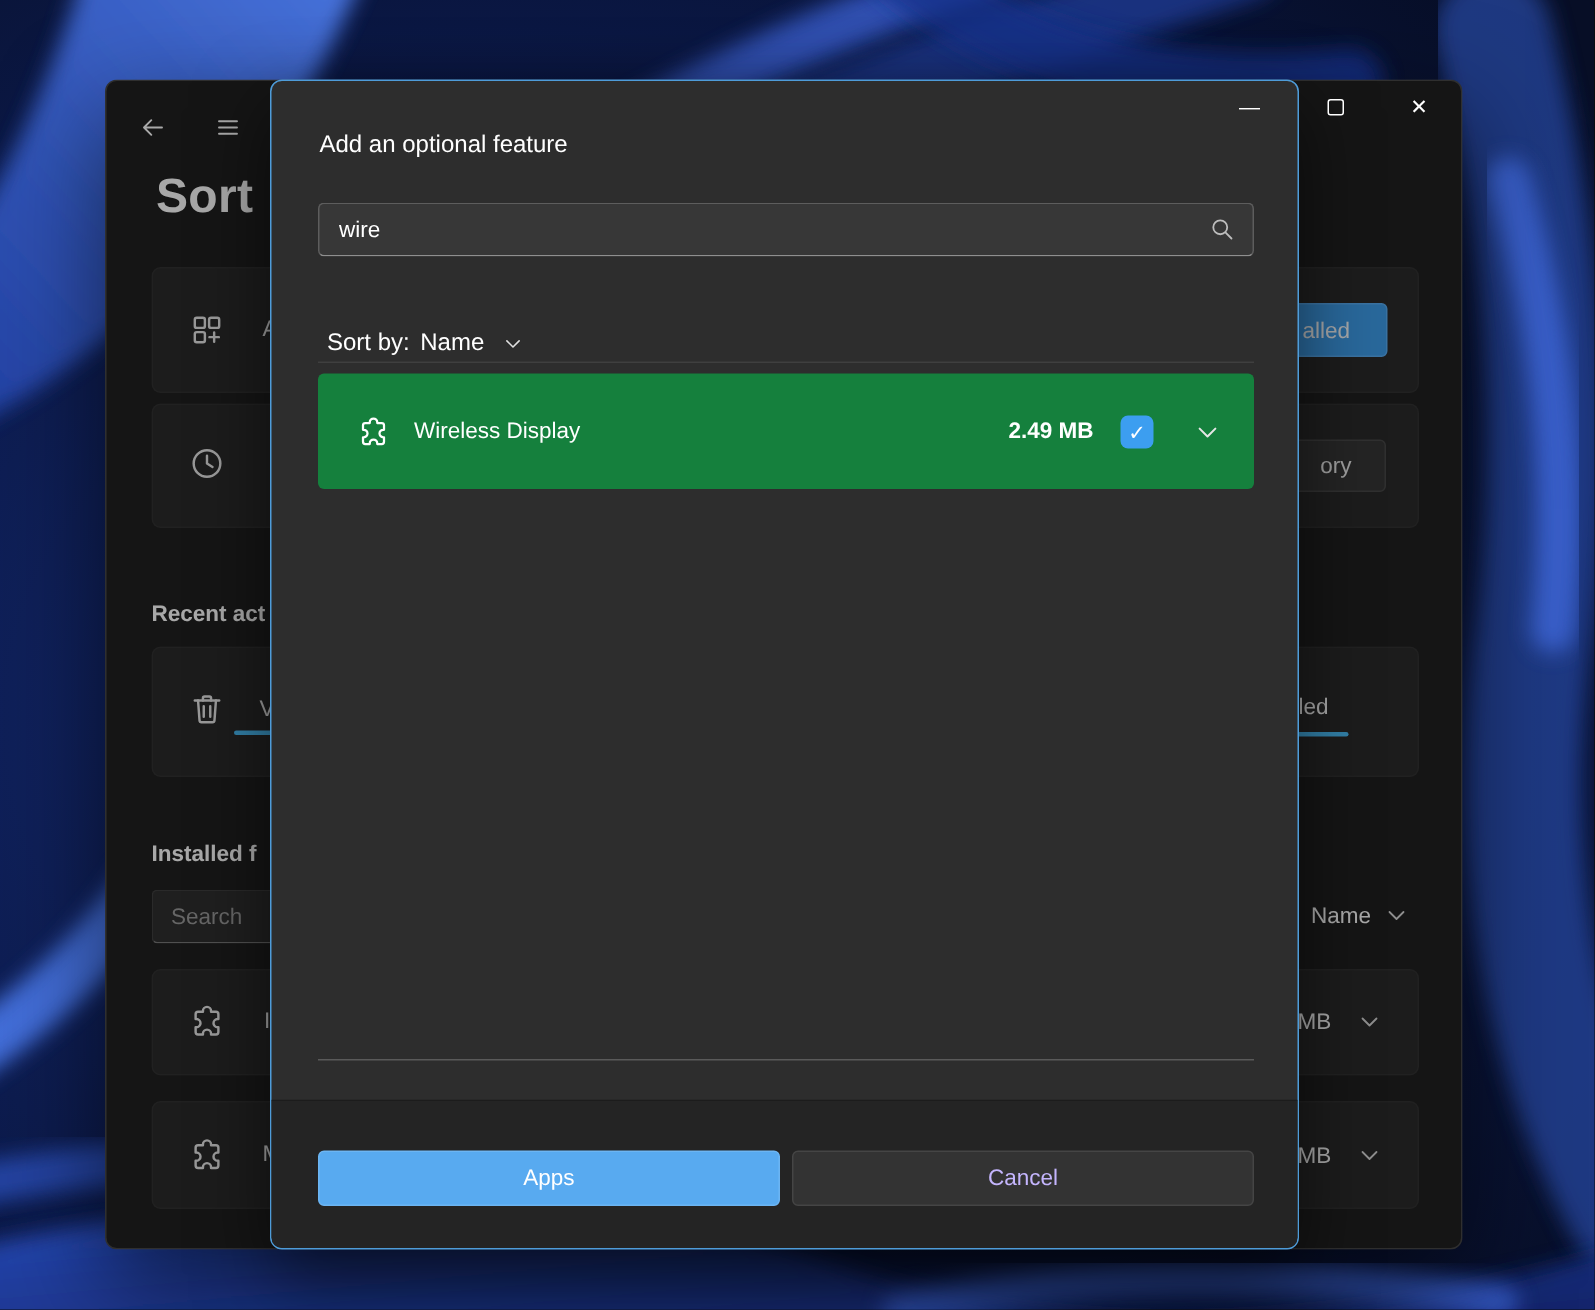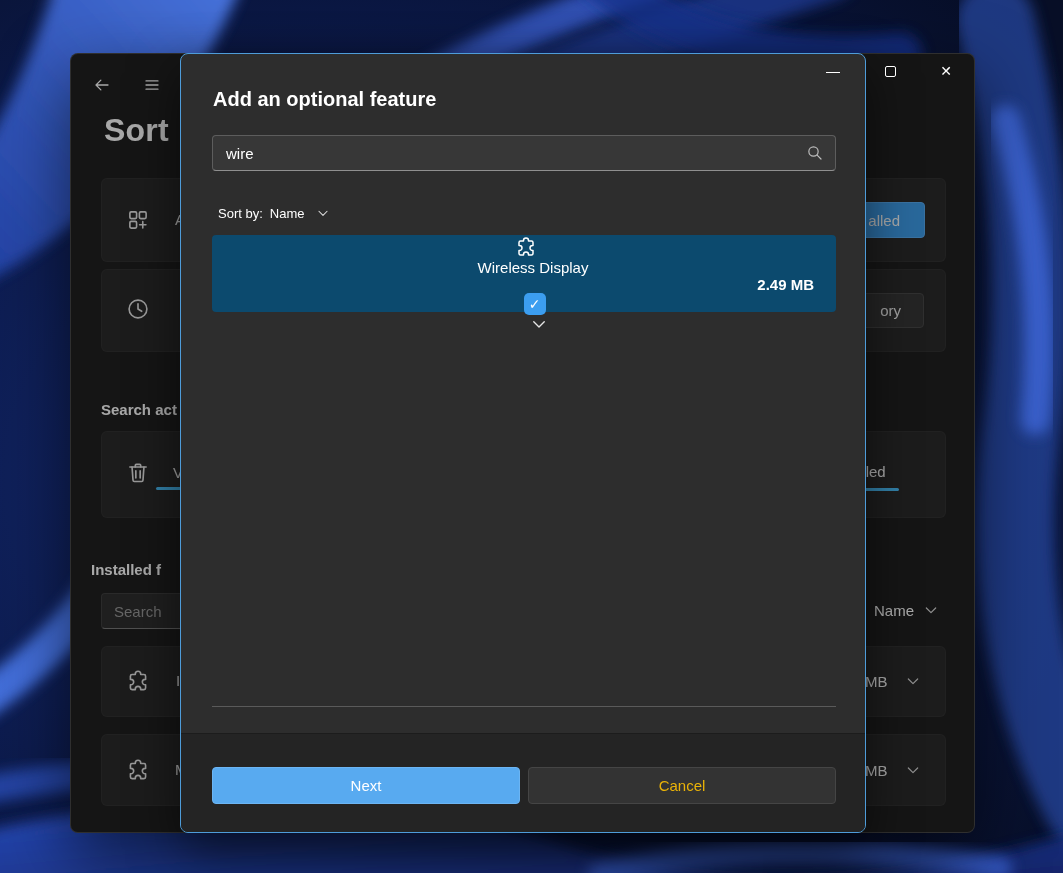--- a/index.html
+++ b/index.html
@@ -34,21 +34,21 @@
 
   .icw { left:54px; width:26px; height:26px; color:#e9e9e9; }
   .i1 { top:153px; } .i2 { top:242px; } .i3 { top:406px; } .i4 { top:614px; } .i5 { top:703px; }
 
   .ltr { font-size:15px; color:#f0f0f0; line-height:20px; }
   .lA { left:104px; top:156px; } .lV { left:102px; top:409px; }
   .lI { left:105px; top:617px; } .lM { left:104px; top:706px; }
 
   .section-h { font-size:15px; font-weight:600; color:#fff; line-height:20px; }
   .rec-h  { left:30px; top:346px; }
-  .inst-h { left:20px; top:506px; }
+  .inst-h { left:30px; top:506px; }
 
   .accent-frag {
     left:730px; top:148px; width:124px; height:36px; border:1px solid #59aef5;
     background:#3f9eec; border-radius:4px; display:flex; align-items:center;
     justify-content:flex-end; padding-right:24px; font-size:15px; color:#fbfdff;
   }
   .gray-frag {
     left:730px; top:239px; width:123px; height:35px; background:#373737;
     border:1px solid #4a4a4a; border-radius:4px; display:flex; align-items:center;
     justify-content:flex-end; padding-right:22px; font-size:15px; color:#f0f0f0;
@@ -70,39 +70,39 @@
   .size-frag { display:flex; align-items:center; gap:17px; height:20px; font-size:15px; color:#fff; }
   .s1 { left:794px; top:617px; } .s2 { left:794px; top:706px; }
 
   
   .dialog {
     position:absolute; left:180px; top:53px; width:686px; height:780px;
     background:#2d2d2d; border:1px solid #4e9cd9; border-radius:8px; z-index:10;
     box-shadow:0 18px 50px rgba(0,0,0,.55);
   }
   .dialog > * { position:absolute; }
-  .dlg-title { left:32px; top:34px; font-size:20px; font-weight:700; }
+  .dlg-title { left:32px; top:34px; font-size:16px; font-weight:400; }
   .dlg-search {
     left:31px; top:81px; width:624px; height:36px; background:#373737;
     border:1px solid #5d5d5d; border-bottom:1px solid #8f8f8f; border-radius:4px;text-decoration:underline;
   }
   .dlg-search input {
     position:absolute; inset:0; padding:0 40px 0 13px; background:transparent;
     border:0; outline:0; color:#fff; font:inherit; font-size:15px;
   }
   .dlg-search .search-ic { position:absolute; right:11px; top:8px; color:#bdbdbd; }
-  .dlg-sort { left:37px; top:149px; height:20px; display:flex; align-items:center; gap:7px; font-size:13px; color:#fff;justify-content:center; }
+  .dlg-sort { left:37px; top:165px; height:20px; display:flex; align-items:center; gap:7px; font-size:16px; color:#fff;justify-content:center; }
   .dlg-sort .ic14 { margin-left:5px; color:#e0e0e0; }
   .dlg-divider { height:1px; width:624px; left:31px; background:#3f3f3f; }
   .dlg-divider.top { top:187px; }
   .dlg-divider.bottom { top:652px; background:#5a5a5a; }
 
   .feature-row {
-    left:31px; top:181px; width:624px; height:77px; background:#0c4a6e;
-    border-radius:4px; display:flex; align-items:center; padding:0 22px 0 25px;flex-direction:column;
+    left:31px; top:195px; width:624px; height:77px; background:#15803d;
+    border-radius:4px; display:flex; align-items:center; padding:0 22px 0 25px;
   }
   .feature-row .ic24 { color:#fff; flex:0 0 auto; }
   .f-name { margin-left:15px; font-size:15px; color:#fff; }
   .f-size { margin-left:auto; font-size:15px; color:#fff;font-weight:bold; }
   .checkbox {
     margin-left:18px; width:22px; height:22px; border-radius:5px; background:#3c9ef0;
     display:flex; align-items:center; justify-content:center; flex:0 0 auto;
   }
   .check { color:#fff; font-size:14px; font-weight:700; line-height:1; }
   .feature-row .expand { margin-left:27px; color:#e6e6e6; flex:0 0 auto; }
@@ -110,21 +110,21 @@
   .dlg-footer {
     left:0; right:0; top:679px; bottom:0; background:#242424;
     border-top:1px solid #1c1c1c; border-radius:0 0 7px 7px;
   }
   .dlg-footer > * { position:absolute; }
   .btn {
     top:33px; width:308px; height:37px; border-radius:4px; font:inherit;
     font-size:15px; display:flex; align-items:center; justify-content:center; border:0;
   }
   .btn.primary  { left:31px;  background:#58aaf0; border:1px solid #6cb5f3; color:#fff; }
-  .btn.secondary{ left:347px; background:#333333; border:1px solid #454545; color:#eab308; }
+  .btn.secondary{ left:347px; background:#333333; border:1px solid #454545; color:#c4b5fd; }
 
   
   .cap-btn {
     position:absolute; top:55px; width:54px; height:32px; z-index:20;
     display:flex; align-items:center; justify-content:center; color:#fff;
   }
   .cap-min { left:806px; } .cap-max { left:863px; } .cap-close { left:919px; }
   .cap-glyph { font-size:14px; line-height:1; }
   .cap-box { width:11px; height:11px; border:1.5px solid #fff; border-radius:2px; display:block; }
 
@@ -241,21 +241,21 @@
       </svg>
     <svg class="ic26 icw i5">
         <use href="#sym-puzzle"></use>
       </svg>
 
     <span class="ltr lA">A</span>
     <span class="ltr lV">V</span>
     <span class="ltr lI">I</span>
     <span class="ltr lM">M</span>
 
-    <div class="section-h rec-h">Search act</div>
+    <div class="section-h rec-h">Recent act</div>
     <div class="section-h inst-h">Installed f</div>
 
     <div class="accent-frag">
       <span>alled</span>
     </div>
     <div class="gray-frag">
       <span>ory</span>
     </div>
 
     <span class="installed-link">alled</span>
@@ -319,21 +319,21 @@
         <span class="check">✓</span>
       </span>
       <svg class="ic18 expand">
           <use href="#sym-chevron"></use>
         </svg>
     </div>
 
     <div class="dlg-divider bottom"></div>
 
     <div class="dlg-footer">
-      <button class="btn primary">Next</button>
+      <button class="btn primary">Apps</button>
       <button class="btn secondary">Cancel</button>
     </div>
   </div>
 
   <div class="cap-btn cap-min">
     <span class="cap-glyph">—</span>
   </div>
   <div class="cap-btn cap-max">
     <span class="cap-box"></span>
   </div>

